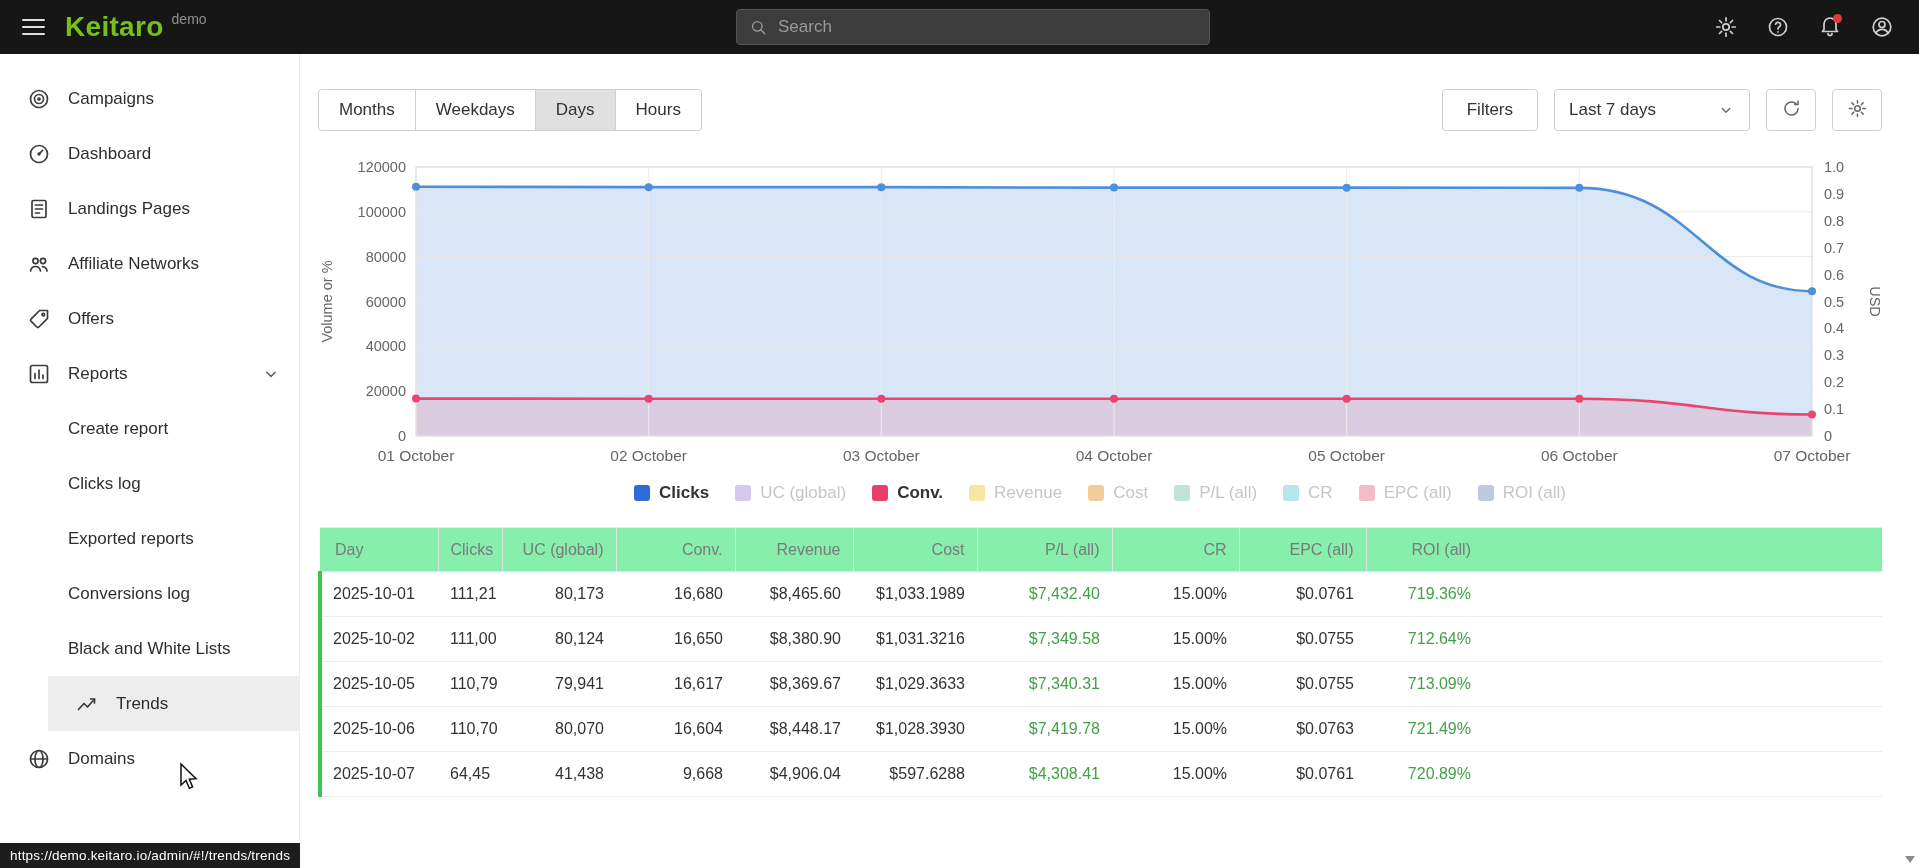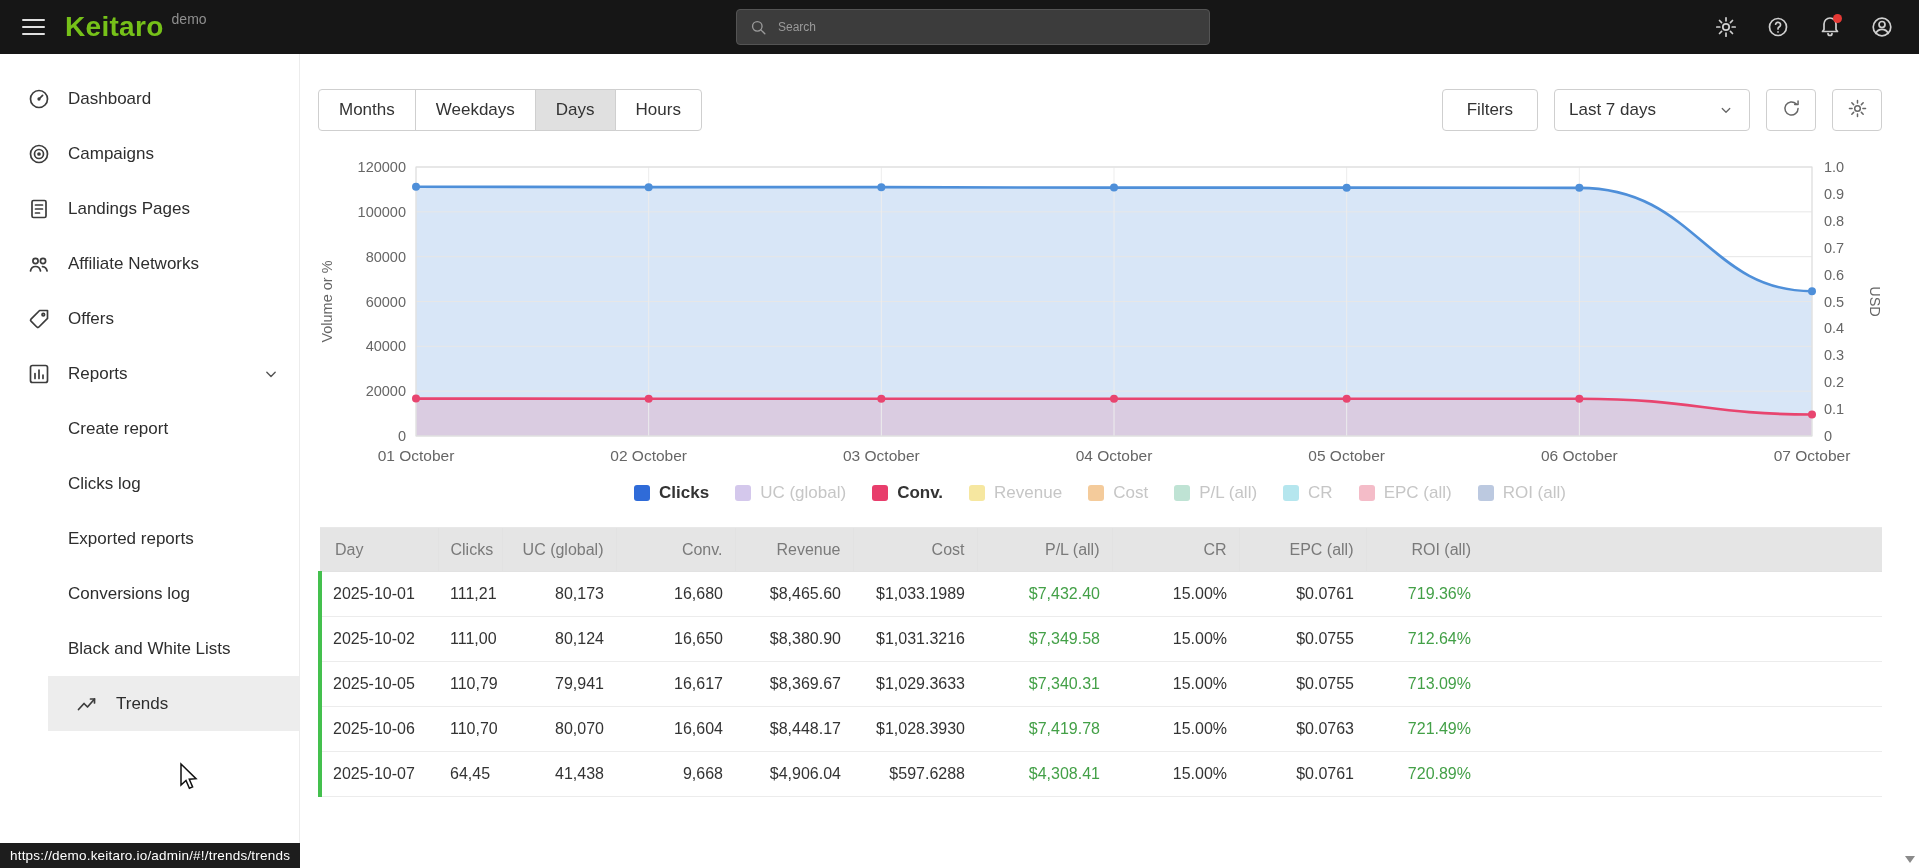--- a/index.html
+++ b/index.html
@@ -9,21 +9,21 @@
   
   .topbar { height:54px; background:#161616; display:flex; align-items:center; position:relative; z-index:40; }
   .hamburger { margin-left:18px; cursor:pointer; padding:6px 4px; }
   .hamburger i { display:block; width:23px; height:2px; background:#e0e0e0; margin:5px 0; border-radius:1px; }
   .logo { color:#76c119; font-size:28px; font-weight:700; margin-left:16px; letter-spacing:.3px; cursor:pointer; }
   .env { color:#8f8f8f; font-size:14px; margin-left:8px; align-self:flex-start; margin-top:11px; }
   .search { position:absolute; left:736px; top:9px; width:474px; height:36px; background:#3c3c3c;
     border:1px solid #545454; border-radius:4px; display:flex; align-items:center; padding:0 12px; gap:10px; }
   .search .s-ico { color:#9a9a9a; display:flex; }
   .search .s-ico svg { width:19px; height:19px; }
-  .search input { background:transparent; border:none; outline:none; color:#ddd; font-size:12px; flex:1;
+  .search input { background:transparent; border:none; outline:none; color:#ddd; font-size:17px; flex:1;
     font-family:"Liberation Sans", sans-serif; }
   .search input::placeholder { color:#9a9a9a; }
   .topbar-icons { position:absolute; right:24px; top:0; height:54px; display:flex; gap:26px; align-items:center; }
   .tb-icon { width:26px; height:26px; color:#cfcfcf; position:relative; cursor:pointer; display:flex; align-items:center; justify-content:center; }
   .tb-icon svg { width:24px; height:24px; }
   .tb-icon .dot { position:absolute; top:0; right:1px; width:9px; height:9px; background:#e53935; border-radius:50%; }
 
   
   .layout { display:flex; height:814px; overflow:hidden; }
   .sidebar { width:300px; min-width:300px; border-right:1px solid #ececec; padding-top:17px; background:#fff; }
@@ -65,21 +65,21 @@
   .legend { display:flex; justify-content:center; gap:26px; margin-top:16px; align-items:center; font-size:17px; }
   .legend-item { display:flex; gap:9px; align-items:center; cursor:pointer; }
   .lg-swatch { width:16px; height:16px; border-radius:3px; display:inline-block; }
   .legend-item .lbl { color:#c6c6c6; }
   .legend-item.active .lbl { color:#333; font-weight:700; }
 
   
   .table-wrap { margin-top:24px; }
   table { width:100%; border-collapse:collapse; table-layout:fixed; font-size:16px; }
   th, td { overflow:hidden; white-space:nowrap; }
-  thead th { background:#e5e5e5; color:#7a7a7a; font-weight:400; height:44px; padding:0 12px;
+  thead th { background:#86efac; color:#7a7a7a; font-weight:400; height:44px; padding:0 12px;
     text-align:right; border-top:1px solid #e8e8e8; border-bottom:1px solid #e2e2e2; }
   thead th.col0 { text-align:left; padding-left:15px; }
   thead th.sep { border-left:1px solid #e2e2e2; }
   tbody td { height:45px; padding:0 12px; text-align:right; color:#333; border-bottom:1px solid #ececec; }
   tbody td.col0 { text-align:left; border-left:4px solid #44c04e; padding-left:11px; }
   td.green { color:#43a047; }
 
   
   .statusbar { position:fixed; left:0; bottom:0; background:#1d1d1d; color:#fff; font-size:13.5px;
     padding:5px 10px; z-index:50; letter-spacing:.2px; }
@@ -138,35 +138,35 @@
   </div>
 </header>
 
 <div class="layout">
 
   <nav class="sidebar" id="sidebar">
       <div class="side-item">
         <span class="ico">
           <svg viewBox="0 0 24 24" fill="none" stroke="currentColor" stroke-width="1.7" stroke-linecap="round" stroke-linejoin="round">
             <circle cx="12" cy="12" r="8.5"></circle>
+            <circle cx="12" cy="12" r="4.5"></circle>
+            <circle cx="12" cy="12" r="1" fill="currentColor"></circle>
+          </svg>
+        </span>
+        <span>Campaigns</span>
+      </div>
+      <div class="side-item">
+        <span class="ico">
+          <svg viewBox="0 0 24 24" fill="none" stroke="currentColor" stroke-width="1.7" stroke-linecap="round" stroke-linejoin="round">
+            <circle cx="12" cy="12" r="8.5"></circle>
             <path d="M12 12l3.6-3.6"></path>
             <circle cx="12" cy="12" r=".8" fill="currentColor"></circle>
           </svg>
         </span>
         <span>Dashboard</span>
-      </div>
-      <div class="side-item">
-        <span class="ico">
-          <svg viewBox="0 0 24 24" fill="none" stroke="currentColor" stroke-width="1.7" stroke-linecap="round" stroke-linejoin="round">
-            <circle cx="12" cy="12" r="8.5"></circle>
-            <circle cx="12" cy="12" r="4.5"></circle>
-            <circle cx="12" cy="12" r="1" fill="currentColor"></circle>
-          </svg>
-        </span>
-        <span>Campaigns</span>
       </div>
       <div class="side-item">
         <span class="ico">
           <svg viewBox="0 0 24 24" fill="none" stroke="currentColor" stroke-width="1.7" stroke-linecap="round" stroke-linejoin="round">
             <rect x="5" y="3.5" width="14" height="17" rx="1.5"></rect>
             <path d="M8.5 8h7M8.5 12h7M8.5 16h4"></path>
           </svg>
         </span>
         <span>Landings Pages</span>
       </div>
@@ -220,20 +220,30 @@
         <span>Black and White Lists</span>
       </div>
       <div class="side-item active">
         <span class="ico">
           <svg viewBox="0 0 24 24" fill="none" stroke="currentColor" stroke-width="1.7" stroke-linecap="round" stroke-linejoin="round">
             <path d="M3.5 17.5l5.5-6 3.5 3.5 7-8"></path>
             <path d="M15.5 7h4v4"></path>
           </svg>
         </span>
         <span>Trends</span>
+      </div>
+      <div class="side-item">
+        <span class="ico">
+          <svg viewBox="0 0 24 24" fill="none" stroke="currentColor" stroke-width="1.7" stroke-linecap="round" stroke-linejoin="round">
+            <circle cx="12" cy="12" r="8.5"></circle>
+            <ellipse cx="12" cy="12" rx="4" ry="8.5"></ellipse>
+            <path d="M3.8 12h16.4"></path>
+          </svg>
+        </span>
+        <span>Domains</span>
       </div>
     </nav>
 
   <main class="main">
     <div class="toolbar">
       <div class="tabs" id="tabs">
           <button class="tab">Months</button>
           <button class="tab">Weekdays</button>
           <button class="tab active">Days</button>
           <button class="tab">Hours</button>

